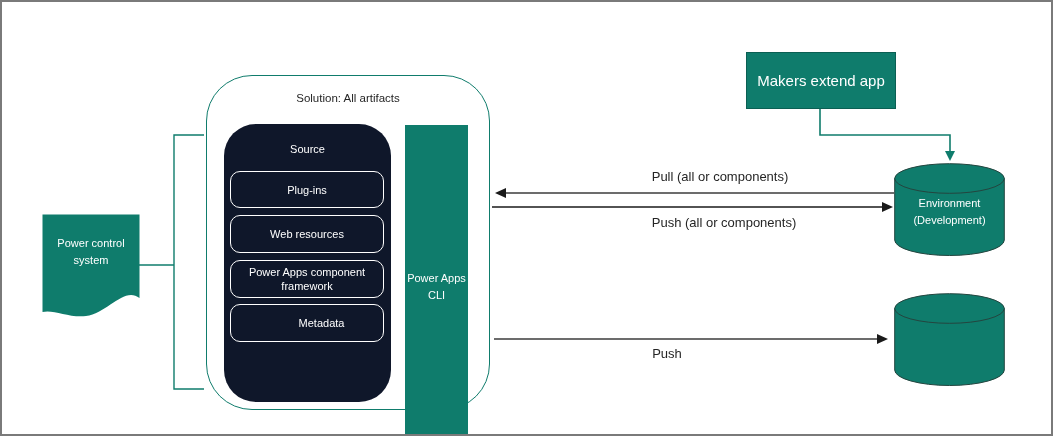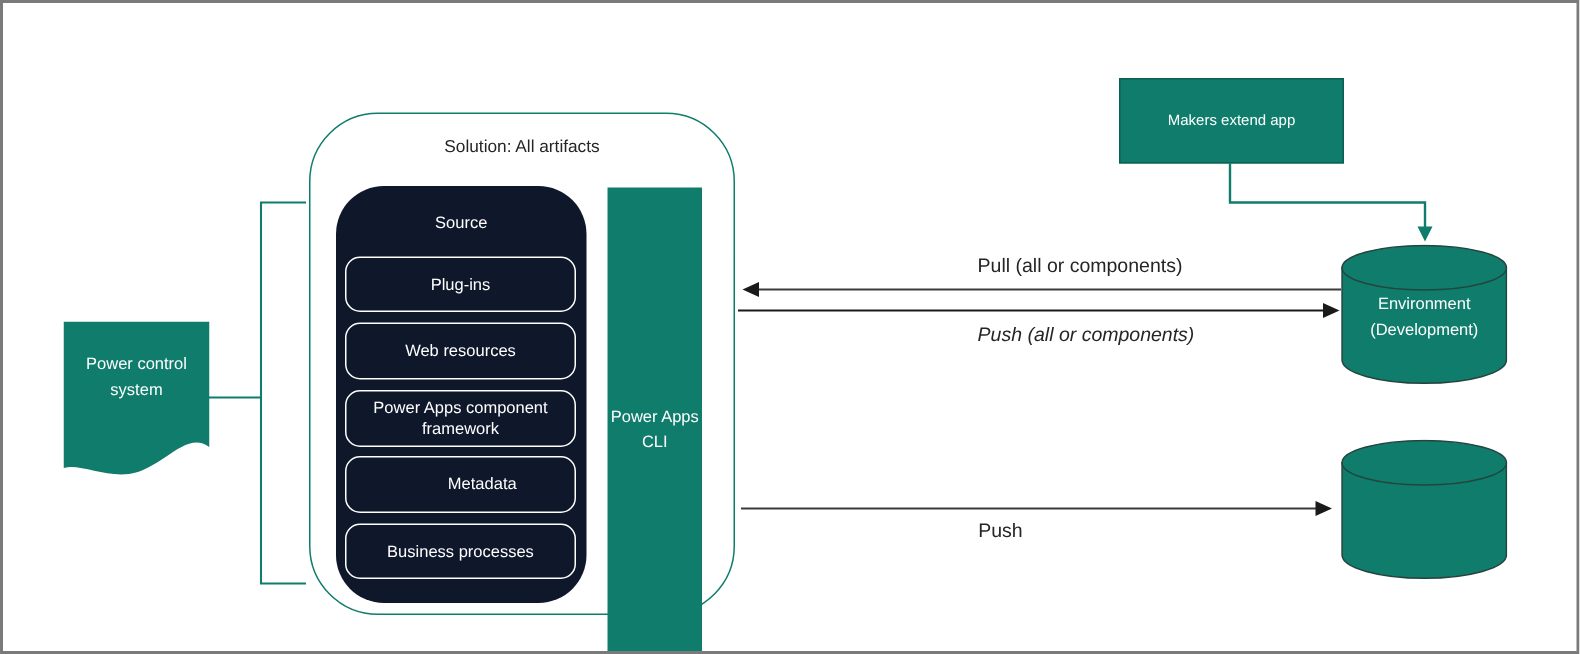--- a/index.html
+++ b/index.html
@@ -32,32 +32,32 @@
   .item-2{top:136px;height:38px;}
   .item-3{top:180px;height:38px;padding-left:37px;}
   .item-4{top:225px;height:37px;}
   .cli-bar{position:absolute;left:403px;top:123px;width:63px;height:323px;background:#0F7C6C;
     display:flex;align-items:center;justify-content:center;text-align:center;
     color:#ffffff;font-size:11px;line-height:17px;}
   
   .makers{position:absolute;left:744px;top:50px;width:150px;height:57px;background:#0F7C6C;
     border:1px solid #0b5f53;box-sizing:border-box;
     display:flex;align-items:center;justify-content:center;
-    color:#ffffff;font-size:10px;text-align:center;}
+    color:#ffffff;font-size:15px;text-align:center;}
   
   .cyl{position:absolute;width:111px;height:94px;}
   .cyl-dev{left:892px;top:161px;}
   .cyl-test{left:892px;top:291px;}
   .cyl-label{position:absolute;display:flex;align-items:center;justify-content:center;
     text-align:center;color:#ffffff;font-size:11px;line-height:17px;}
   .cyl-label-dev{left:895px;top:186px;width:105px;height:48px;}
   .cyl-label-test{left:901px;top:311px;width:93px;height:64px;}
   
   .pull-label{left:618px;top:168px;width:200px;}
-  .push-label{left:622px;top:214px;width:200px;font-style:italic;}
+  .push-label{left:622px;top:214px;width:200px;}
   .push-bottom-label{left:615px;top:345px;width:100px;}
 </style>
 </head>
 <body>
 
 <div class="canvas">
 
   <svg class="overlay" viewBox="0 0 1053 436">
 
     <polyline points="202,133 172,133 172,387 202,387" fill="none" stroke="#0F7C6C" stroke-width="1.4"></polyline>
@@ -87,21 +87,20 @@
 
   <div class="solution"></div>
   <div class="solution-title">Solution: All artifacts</div>
 
   <div class="source-group">
     <div class="source-group-title">Source</div>
     <div class="sg-item item-0">Plug-ins</div>
     <div class="sg-item item-1">Web resources</div>
     <div class="sg-item item-2">Power Apps component framework</div>
     <div class="sg-item item-3">Metadata</div>
-    <div class="sg-item item-4">Business processes</div>
   </div>
 
   <div class="cli-bar">Power Apps CLI</div>
 
   <div class="makers">Makers extend app</div>
 
   <svg class="cyl cyl-dev" viewBox="0 0 111 94">
     <path d="M0.7,15.5 L0.7,77 A54.8,15.5 0 0 0 110.3,77 L110.3,15.5 Z" fill="#0F7C6C" stroke="#24453F" stroke-width="1"></path>
     <ellipse cx="55.5" cy="15.5" rx="54.8" ry="14.8" fill="#0F7C6C" stroke="#24453F" stroke-width="1"></ellipse>
   </svg>

